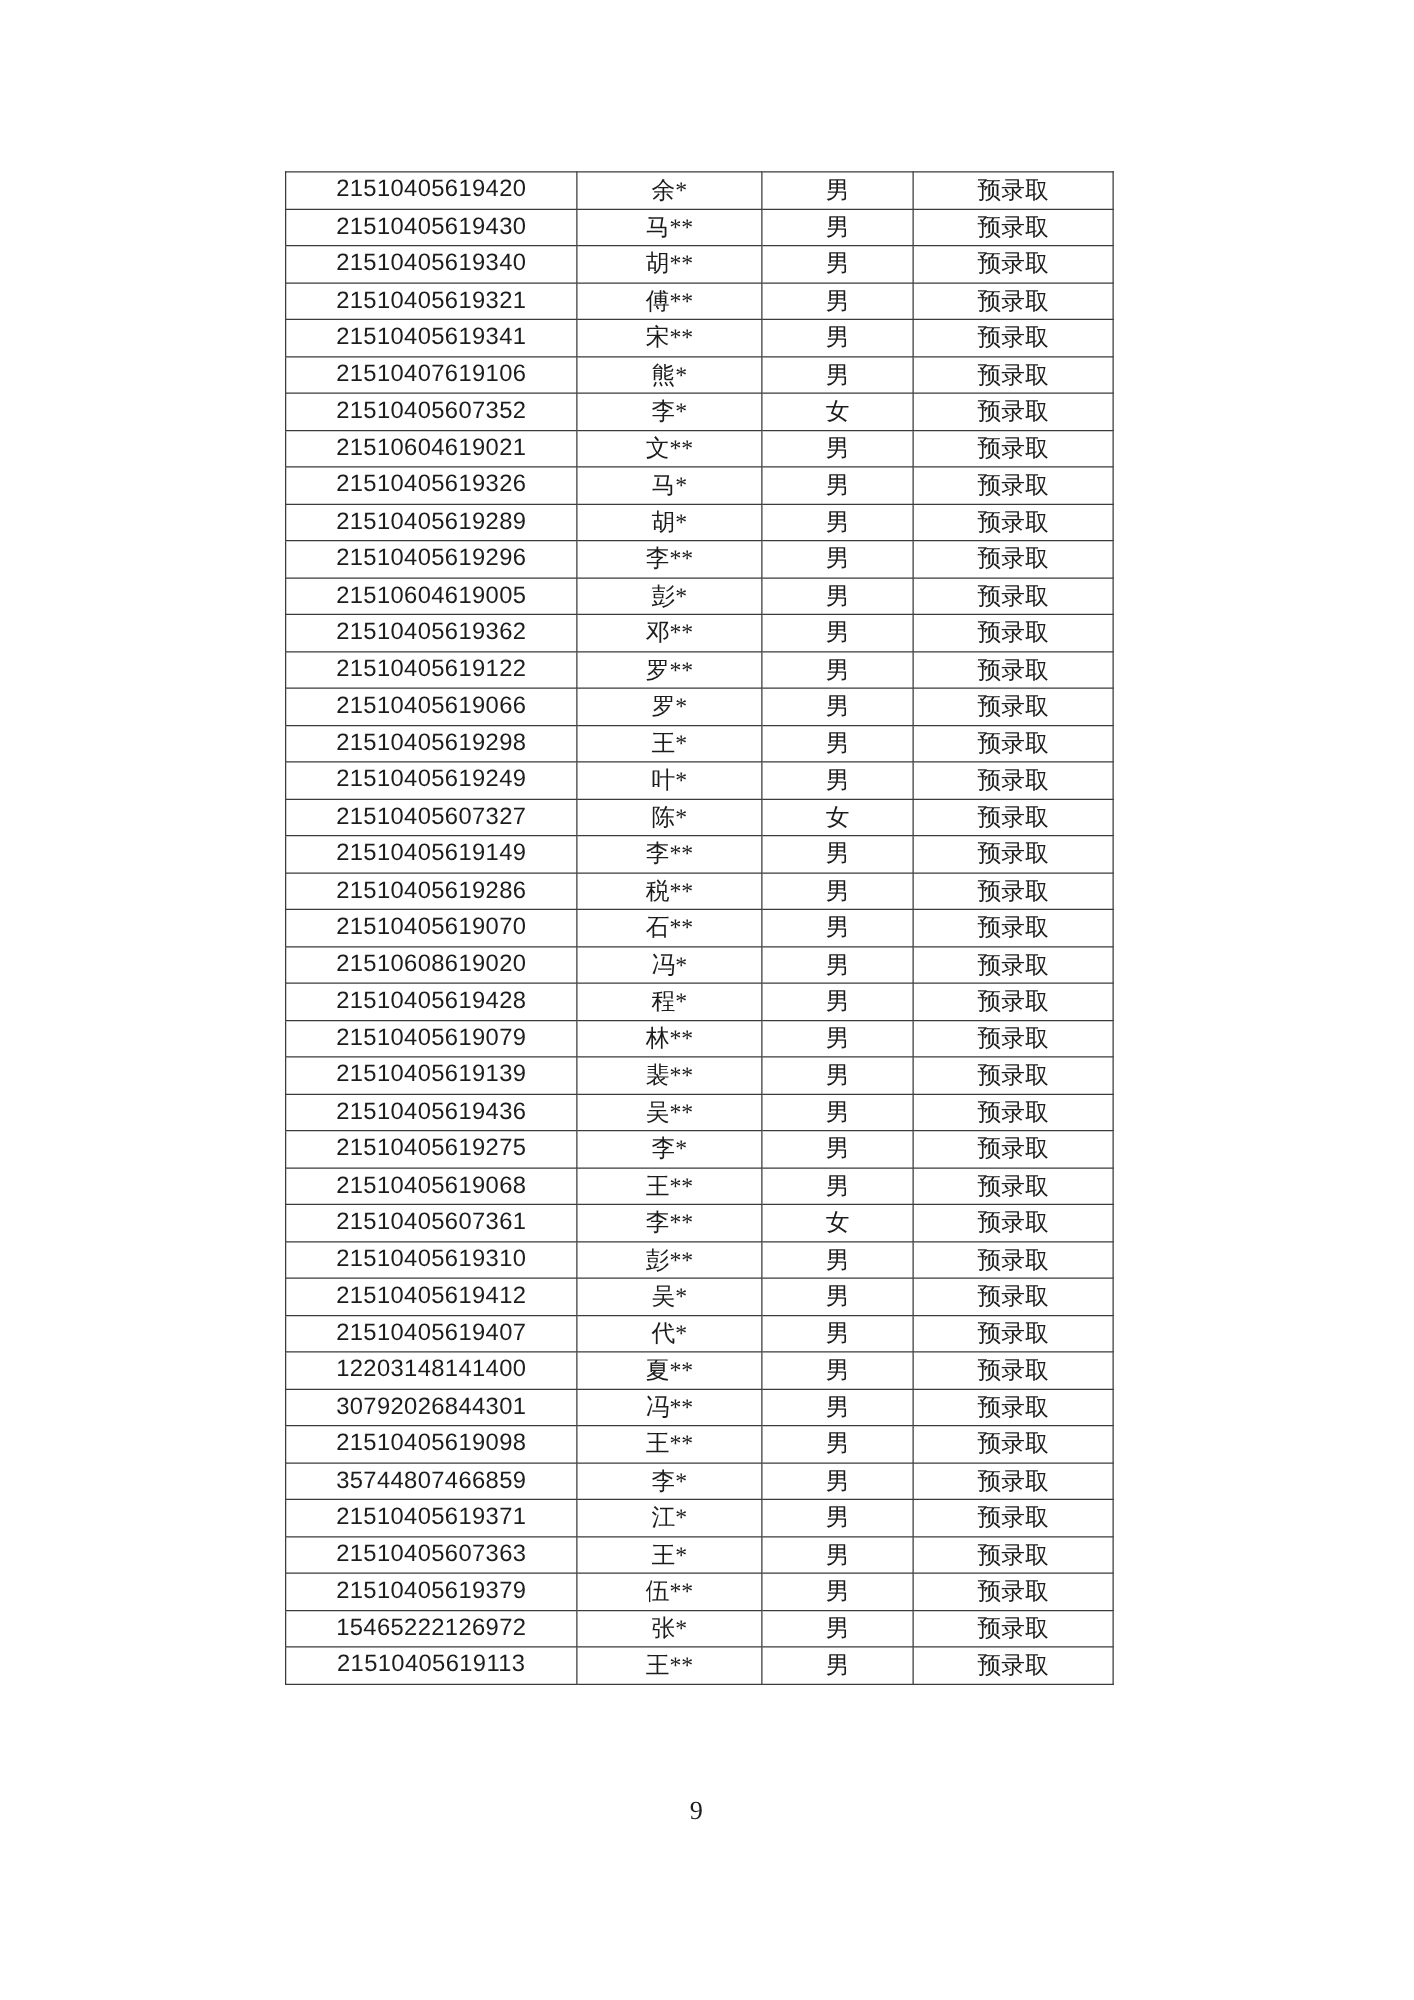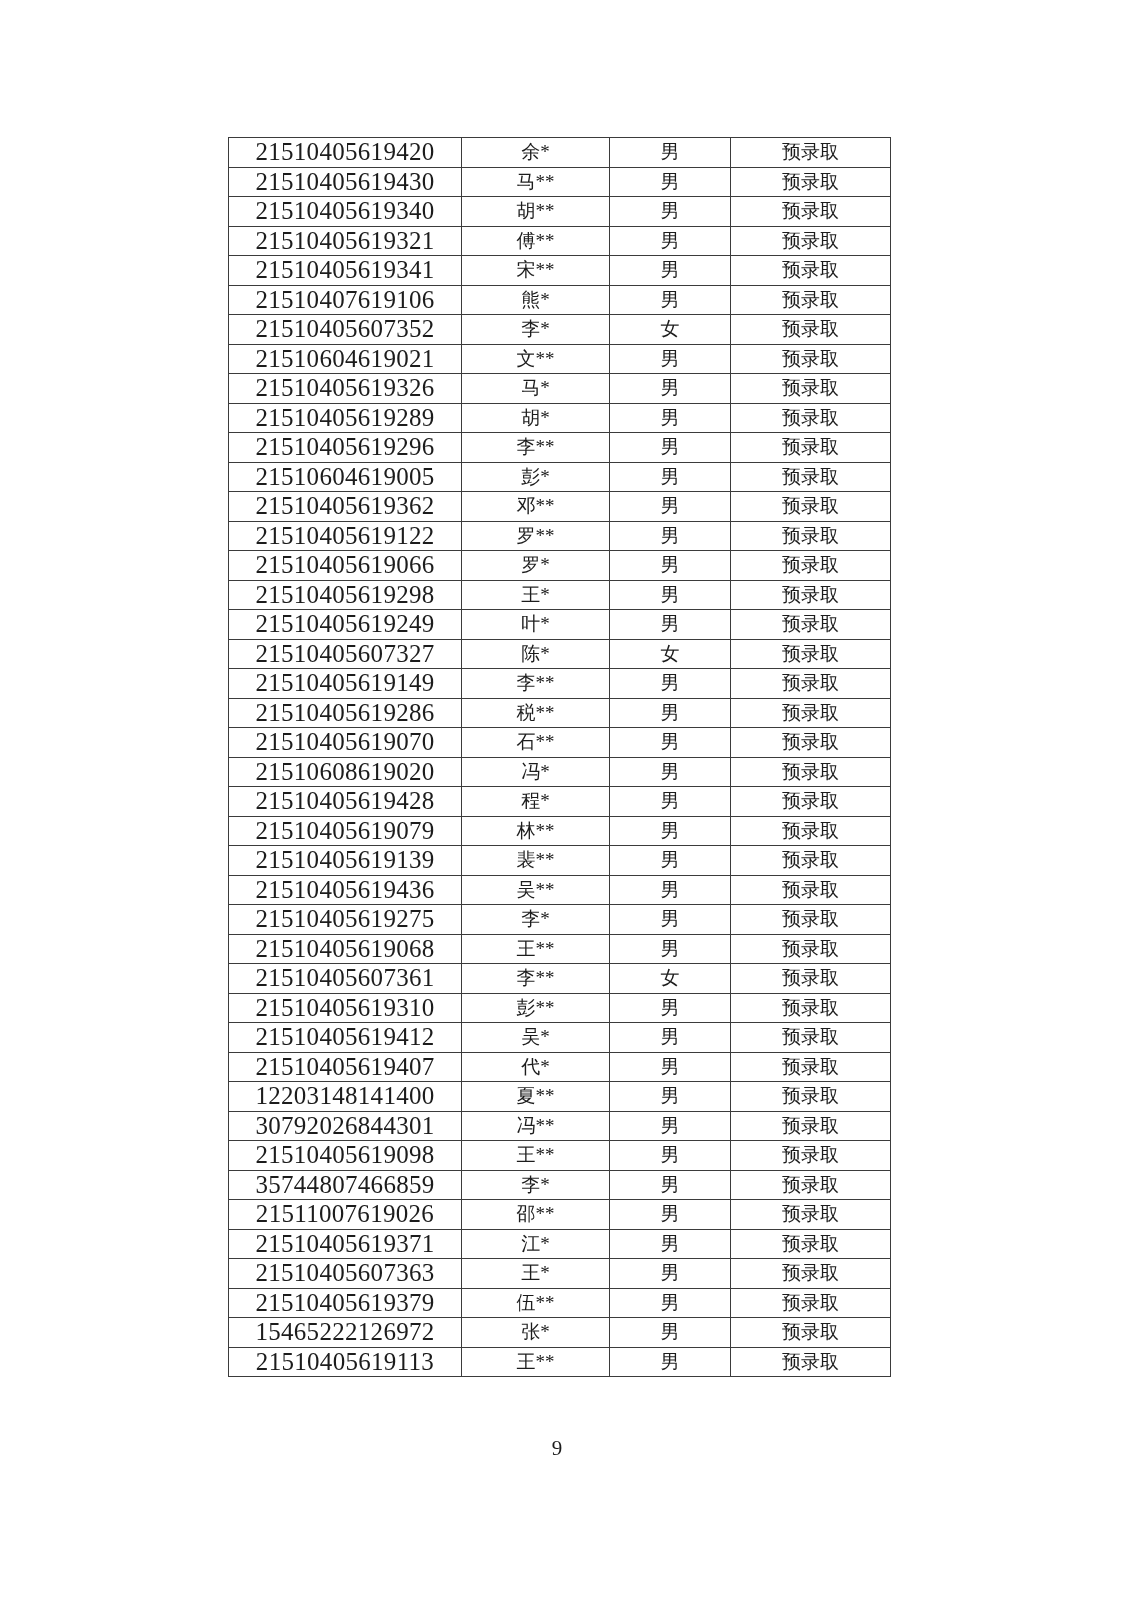--- a/index.html
+++ b/index.html
@@ -27,22 +27,22 @@
     height: 28.5px;
     padding: 0;
     text-align: center;
     vertical-align: middle;
     color: #1c1c1c;
     white-space: nowrap;
     overflow: hidden;
   }
   td.col-id {
     width: 232px;
-    font-family: Liberation Serif, serif;
-    font-size: 25px;
+    font-family: Liberation Sans, sans-serif;
+    font-size: 19px;
     letter-spacing: 0.3px;
   }
   td.col-name {
     width: 147px;
     font-family: "Liberation Serif", "DejaVu Serif", serif;
     font-size: 19px;
   }
   td.col-gender {
     width: 120px;
     font-family: "Liberation Serif", "DejaVu Serif", serif;
@@ -281,26 +281,20 @@
           <td class="col-gender">男</td>
           <td class="col-status">预录取</td>
         </tr>
         <tr>
           <td class="col-id">35744807466859</td>
           <td class="col-name">李*</td>
           <td class="col-gender">男</td>
           <td class="col-status">预录取</td>
         </tr>
         <tr>
-          <td class="col-id">21511007619026</td>
-          <td class="col-name">邵**</td>
-          <td class="col-gender">男</td>
-          <td class="col-status">预录取</td>
-        </tr>
-        <tr>
           <td class="col-id">21510405619371</td>
           <td class="col-name">江*</td>
           <td class="col-gender">男</td>
           <td class="col-status">预录取</td>
         </tr>
         <tr>
           <td class="col-id">21510405607363</td>
           <td class="col-name">王*</td>
           <td class="col-gender">男</td>
           <td class="col-status">预录取</td>

